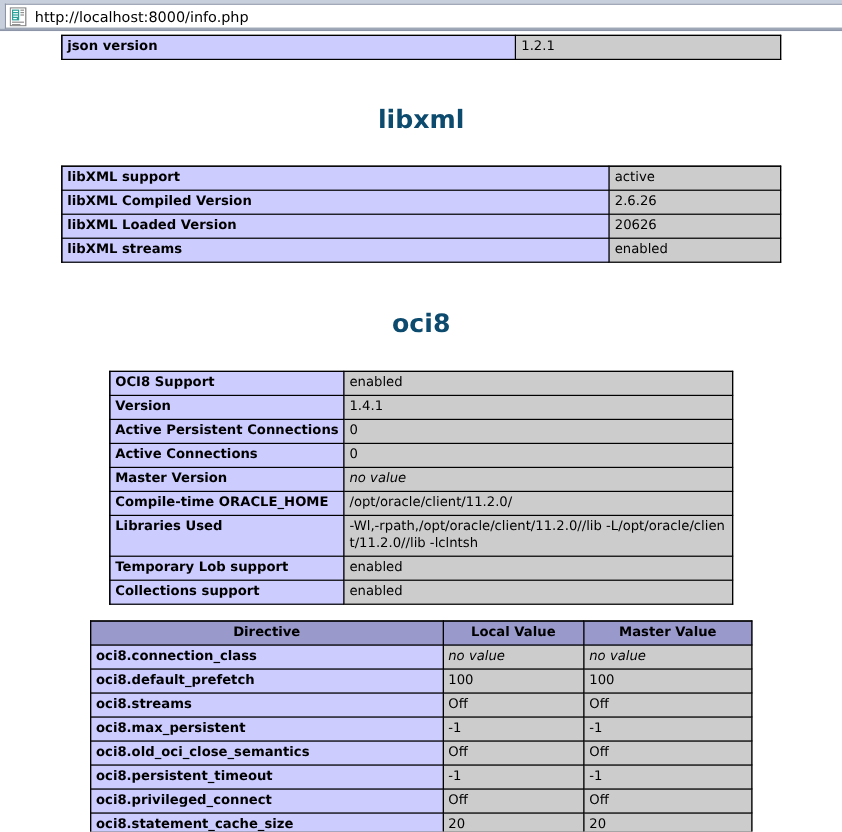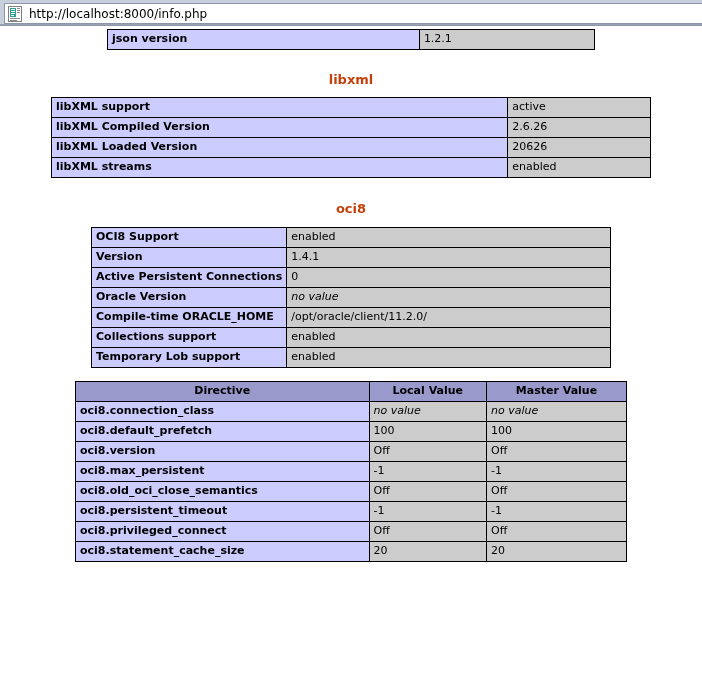--- a/index.html
+++ b/index.html
@@ -101,24 +101,24 @@
     background: #9999cc;
     font-weight: bold;
     color: #000000;
     text-align: center;
     padding: 3px 4px 4px 4px;
   }
 
   h2.section {
     text-align: center;
     font-family: "DejaVu Sans", sans-serif;
-    font-size: 13px;
+    font-size: 21px;
     font-weight: bold;
-    color: #c2410c;
-    margin: 0;
+    color: #0c4a6e;
+    margin: 16px;
     padding: 0;
   }
 
   .spacer-top { height: 3px; }
 </style>
 </head>
 <body>
 
 <div id="browser-chrome">
   <div id="url-bar">
@@ -139,21 +139,21 @@
     </span>
     <span id="url-text">http://localhost:8000/info.php</span>
   </div>
   <div id="chrome-bottom-line"></div>
 </div>
 
 <div id="content">
 
   <div class="spacer-top"></div>
 
-  <table class="info" id="json-table" style="width:488px;">
+  <table class="info" id="json-table" style="width:600px;">
     <colgroup>
         <col style="width:379px">
         <col style="width:221px">
       </colgroup>
     <tbody id="json-rows">
         <tr>
           <td class="e">json version</td>
           <td class="v">1.2.1</td>
         </tr>
       </tbody>
@@ -208,33 +208,41 @@
         </tr>
         <tr>
           <td class="e">Version</td>
           <td class="v">1.4.1</td>
         </tr>
         <tr>
           <td class="e">Active Persistent Connections</td>
           <td class="v">0</td>
         </tr>
         <tr>
-          <td class="e">Oracle Version</td>
+          <td class="e">Active Connections</td>
+          <td class="v">0</td>
+        </tr>
+        <tr>
+          <td class="e">Master Version</td>
           <td class="v novalue">no value</td>
         </tr>
         <tr>
           <td class="e">Compile-time ORACLE_HOME</td>
           <td class="v">/opt/oracle/client/11.2.0/</td>
         </tr>
         <tr>
+          <td class="e">Libraries Used</td>
+          <td class="v">-Wl,-rpath,/opt/oracle/client/11.2.0//lib -L/opt/oracle/client/11.2.0//lib -lclntsh</td>
+        </tr>
+        <tr>
+          <td class="e">Temporary Lob support</td>
+          <td class="v">enabled</td>
+        </tr>
+        <tr>
           <td class="e">Collections support</td>
-          <td class="v">enabled</td>
-        </tr>
-        <tr>
-          <td class="e">Temporary Lob support</td>
           <td class="v">enabled</td>
         </tr>
       </tbody>
   </table>
 
   <div style="height:13px"></div>
 
   <table class="info" id="directives-table" style="width:552px;">
     <colgroup>
         <col style="width:313px">
@@ -253,21 +261,21 @@
           <td class="e">oci8.connection_class</td>
           <td class="v novalue">no value</td>
           <td class="v novalue">no value</td>
         </tr>
         <tr>
           <td class="e">oci8.default_prefetch</td>
           <td class="v">100</td>
           <td class="v">100</td>
         </tr>
         <tr>
-          <td class="e">oci8.version</td>
+          <td class="e">oci8.streams</td>
           <td class="v">Off</td>
           <td class="v">Off</td>
         </tr>
         <tr>
           <td class="e">oci8.max_persistent</td>
           <td class="v">-1</td>
           <td class="v">-1</td>
         </tr>
         <tr>
           <td class="e">oci8.old_oci_close_semantics</td>

